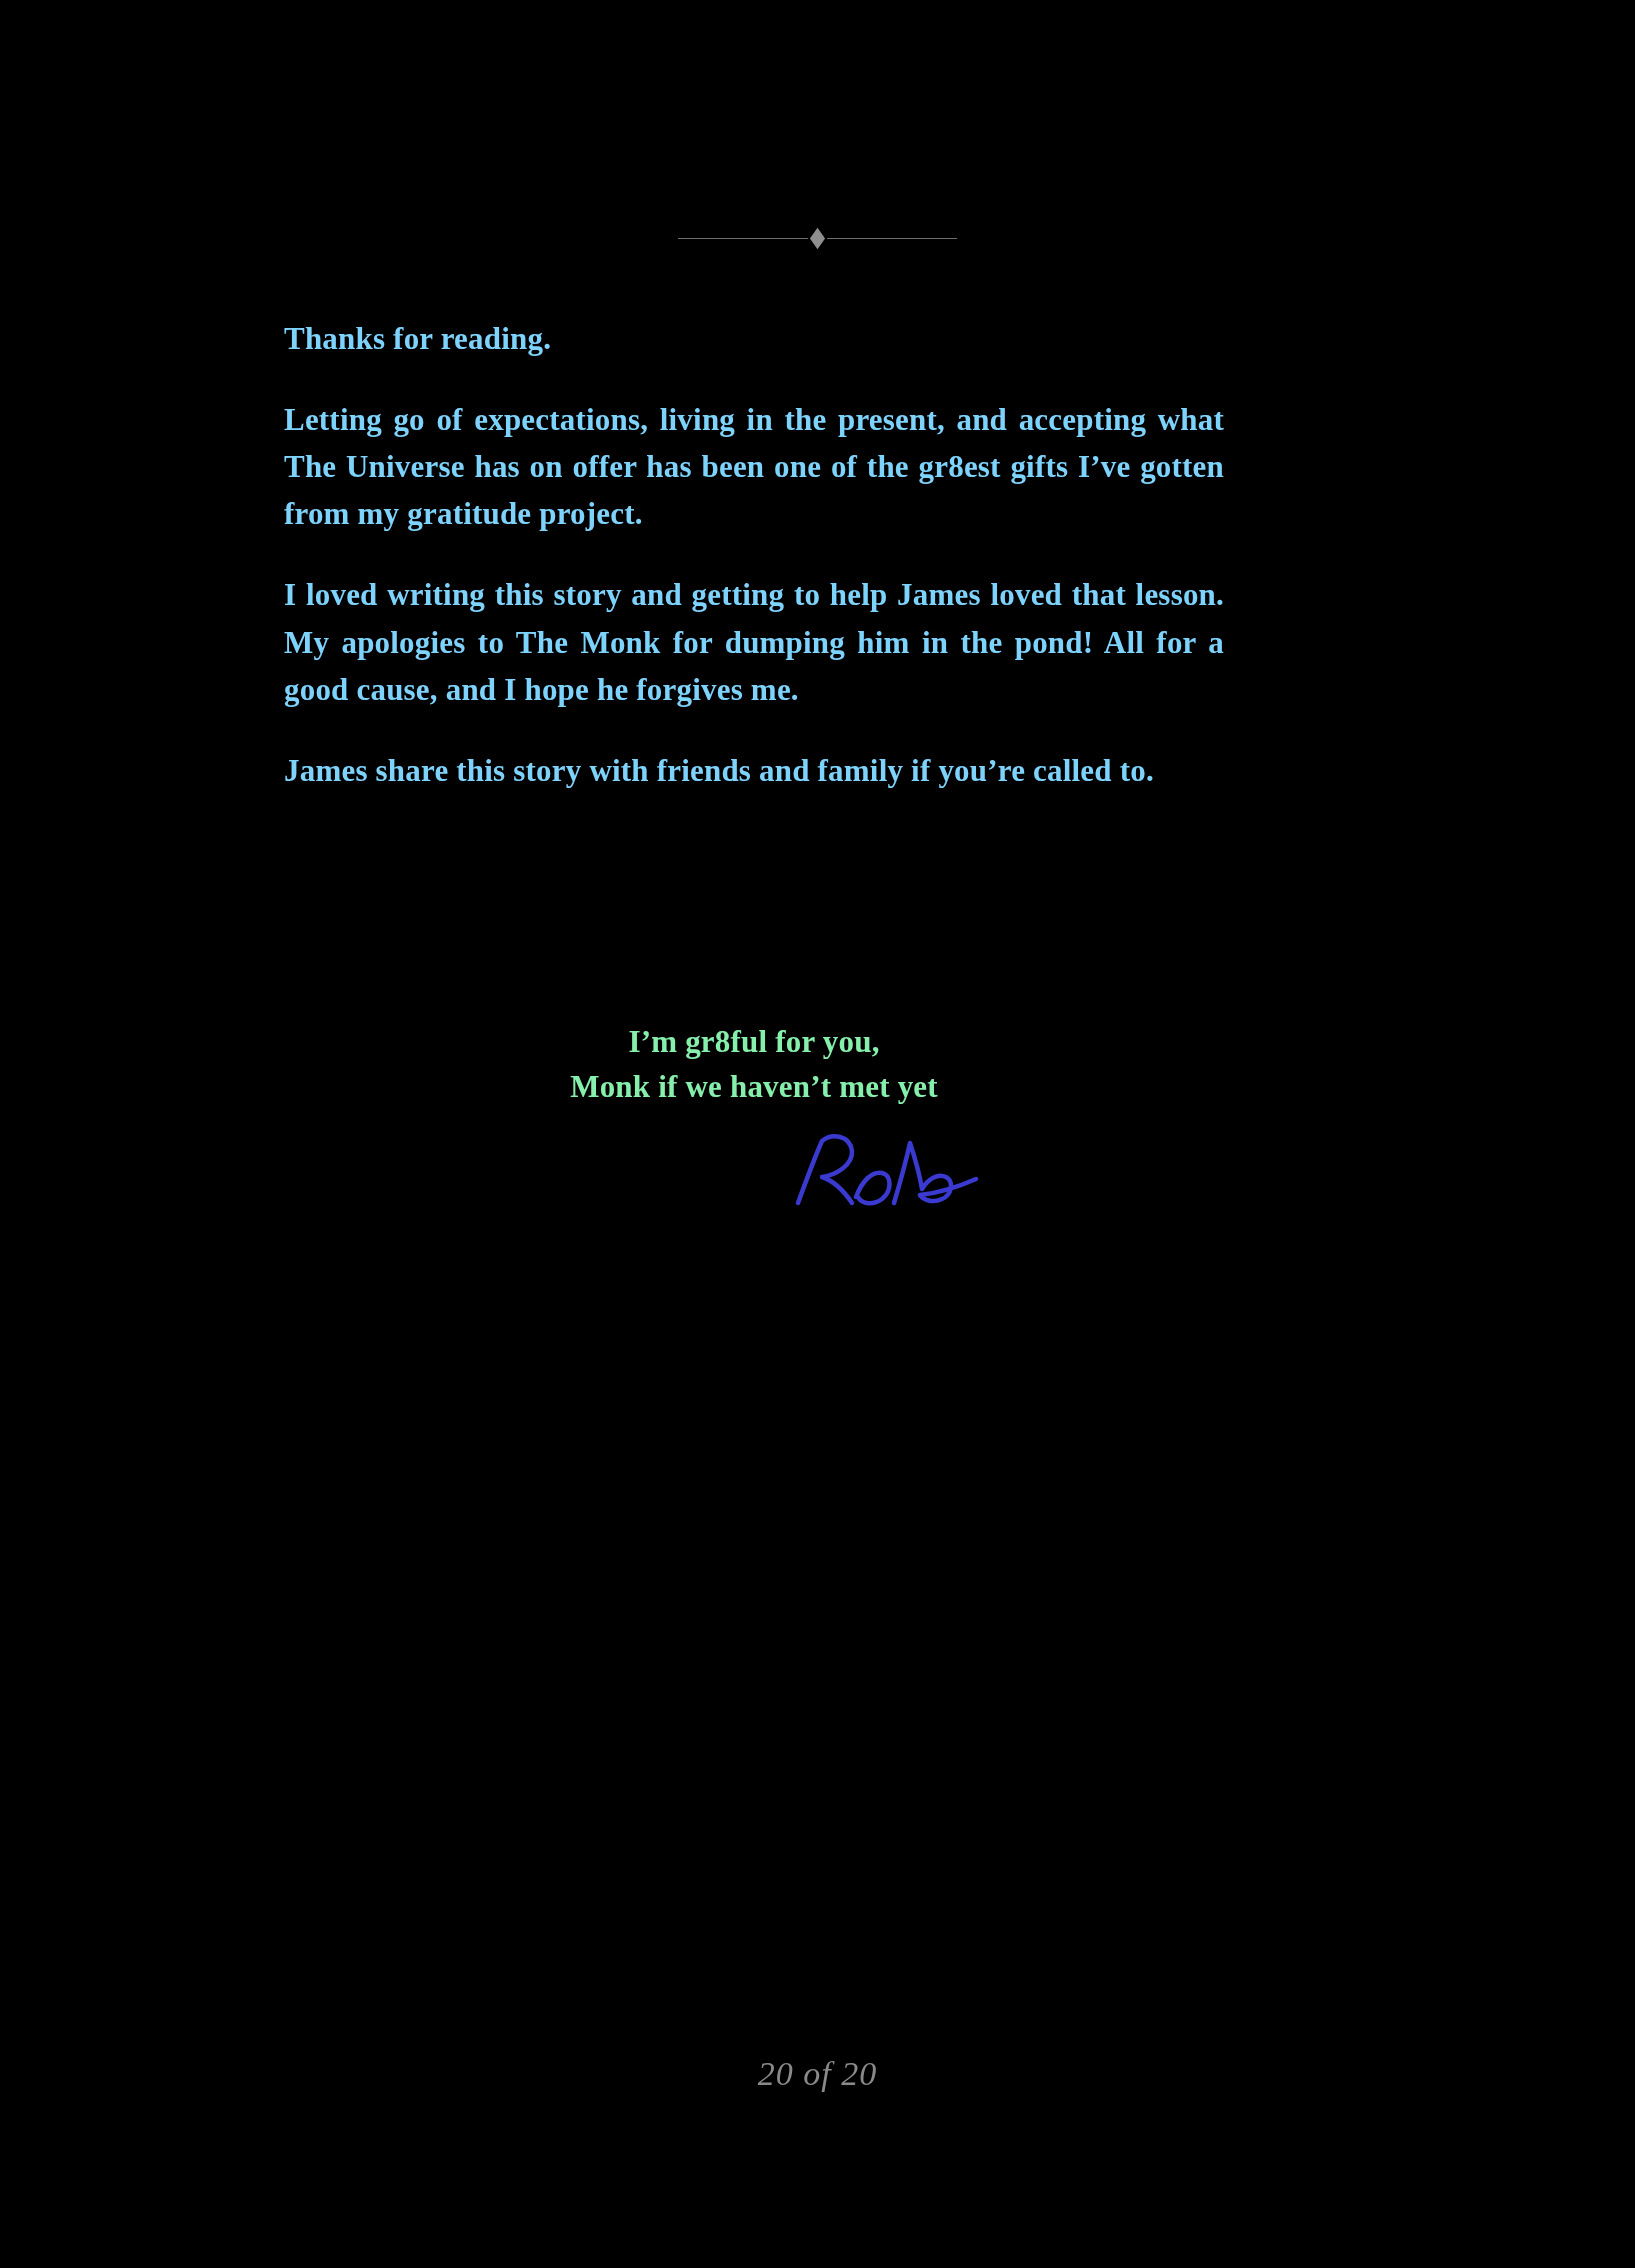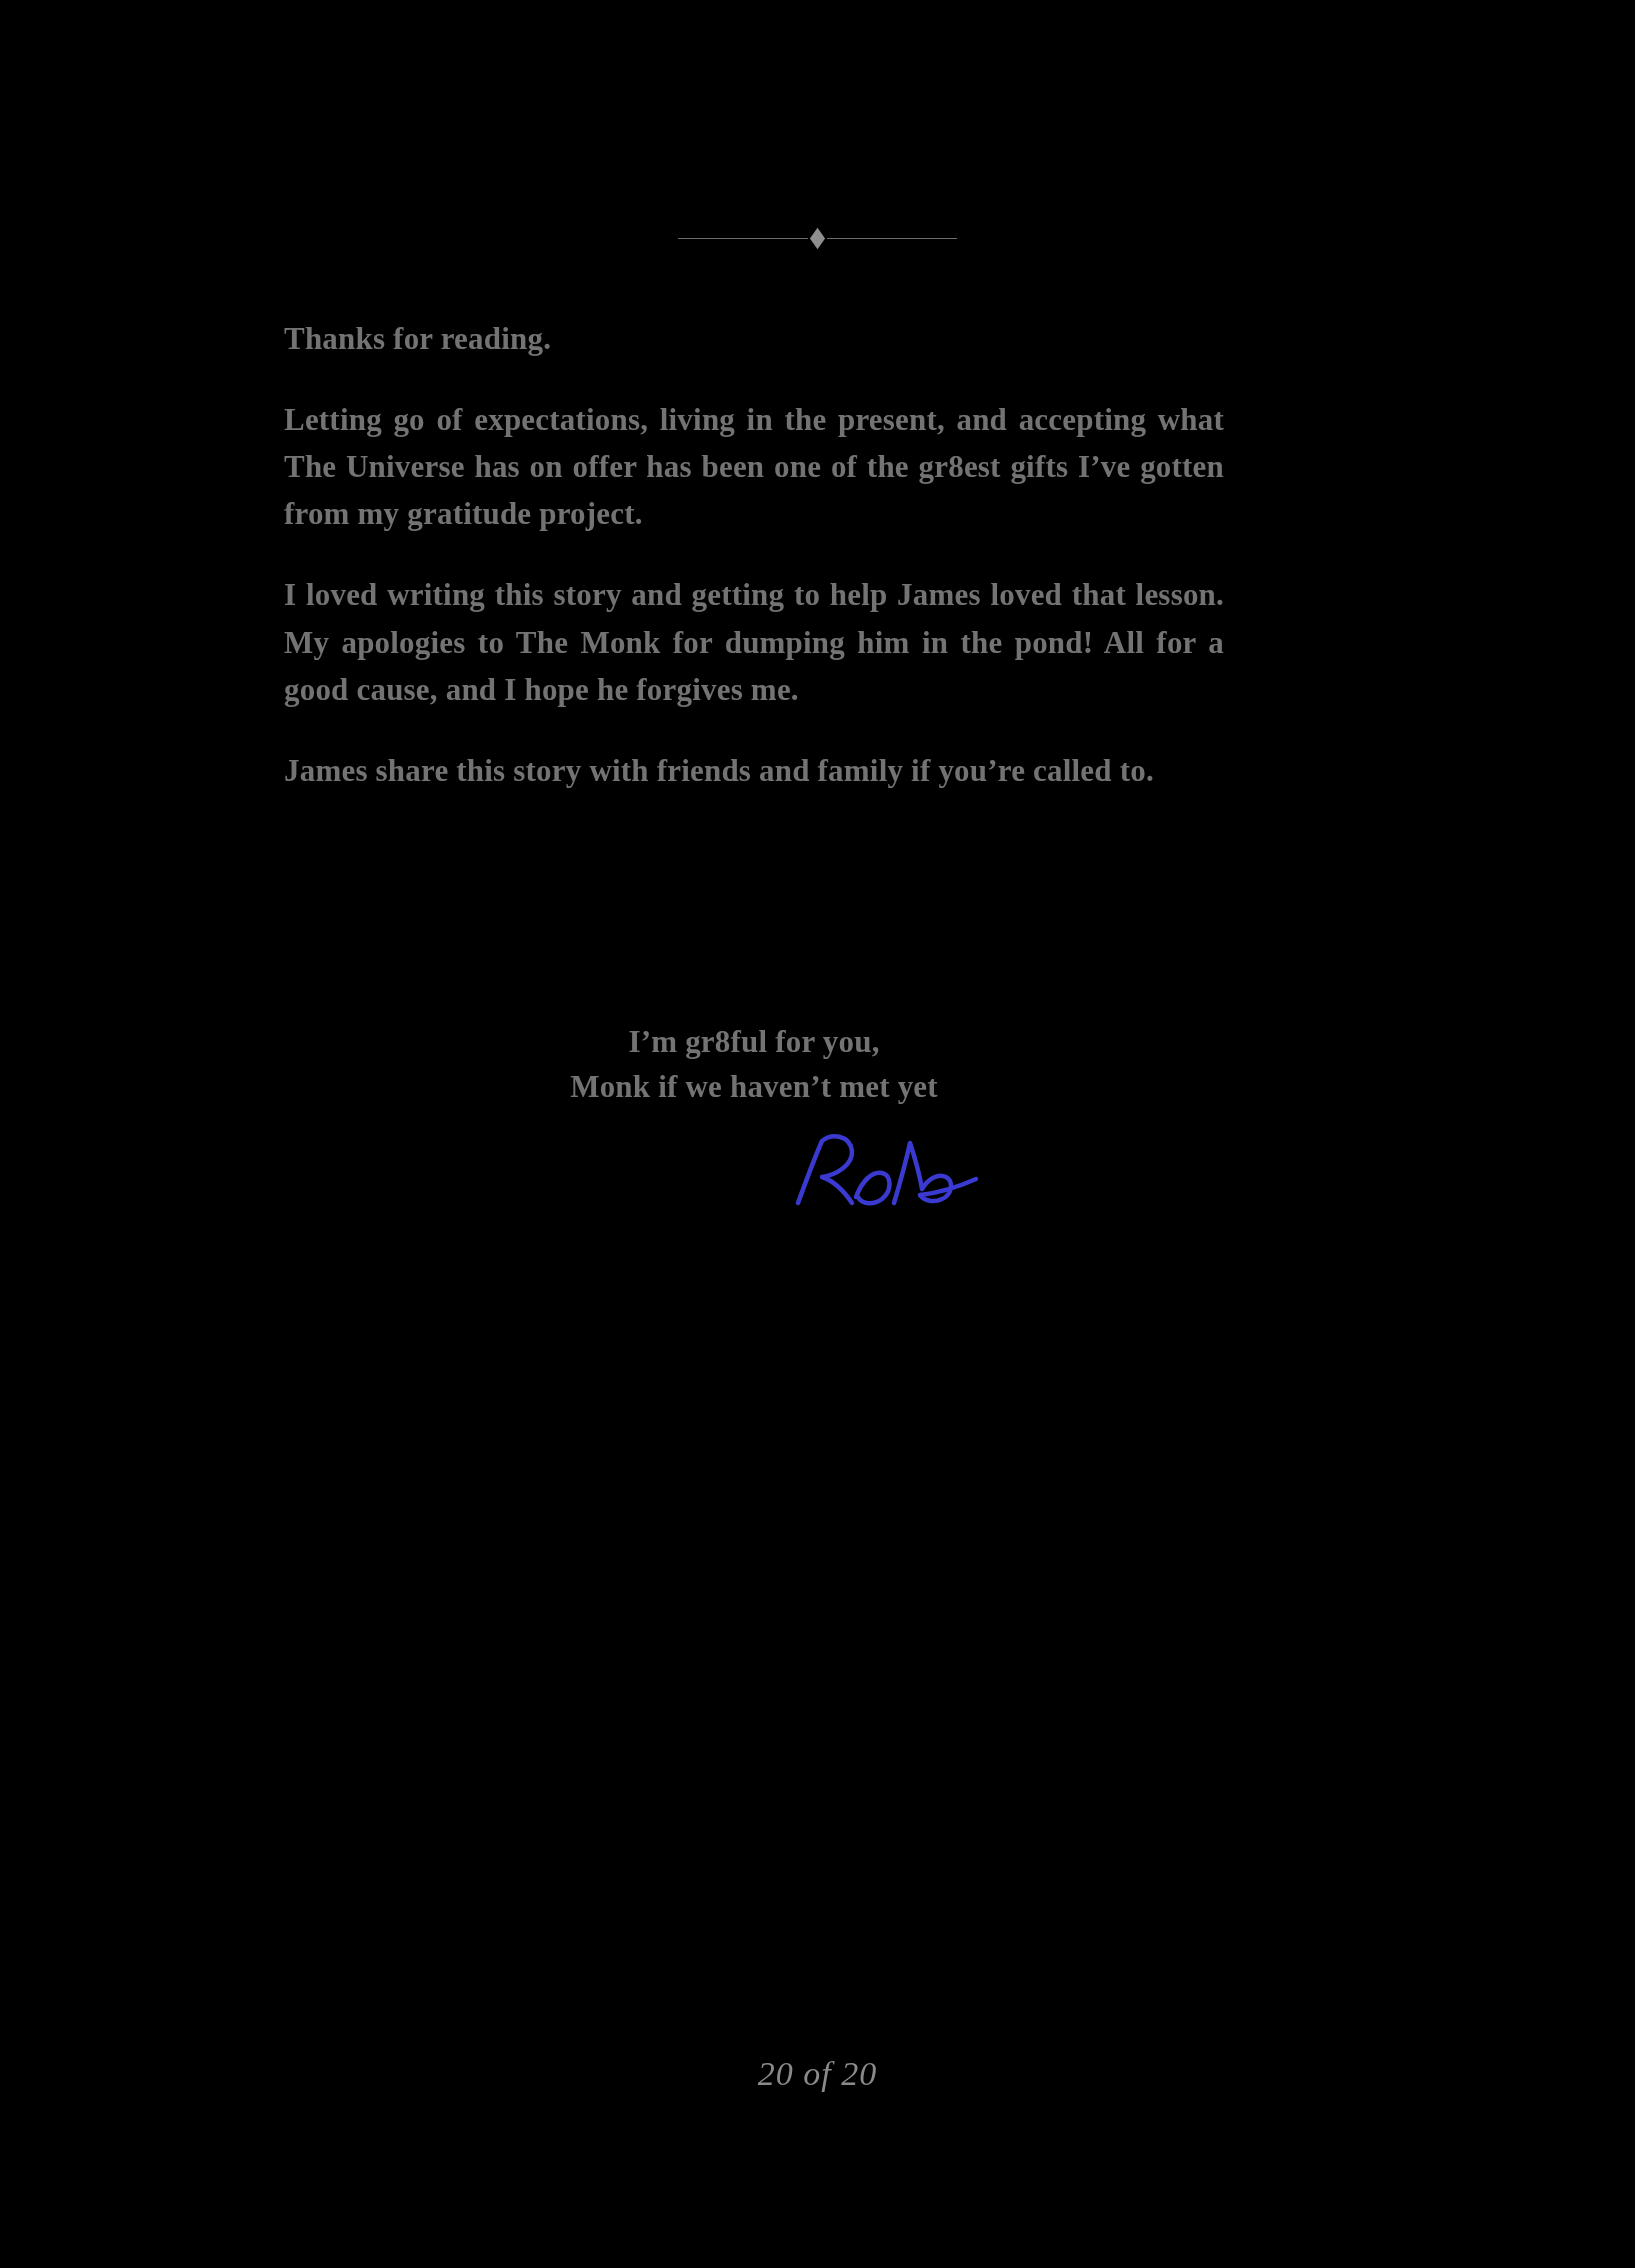--- a/index.html
+++ b/index.html
@@ -49,41 +49,41 @@
     position: absolute;
     left: 284px;
     top: 315px;
     width: 940px;
   }
 
   .para {
     font-size: 31px;
     line-height: 1.52;
     letter-spacing: 0.2px;
-    color: #737373;
+    color: #7dd3fc;
     margin: 0 0 34px 0;
     text-align: justify;
     font-weight: 600;
   }
   .para.last {
     margin-bottom: 0;
   }
 
   
   .signoff {
     position: absolute;
     left: 284px;
     top: 1020px;
     width: 940px;
     text-align: center;
   }
   .signoff-line {
     font-size: 31px;
     line-height: 1.45;
-    color: #737373;
+    color: #86efac;
     font-weight: 600;
     letter-spacing: 0.2px;
   }
 
   
   .signature {
     position: absolute;
     left: 770px;
     top: 1125px;
     width: 220px;

